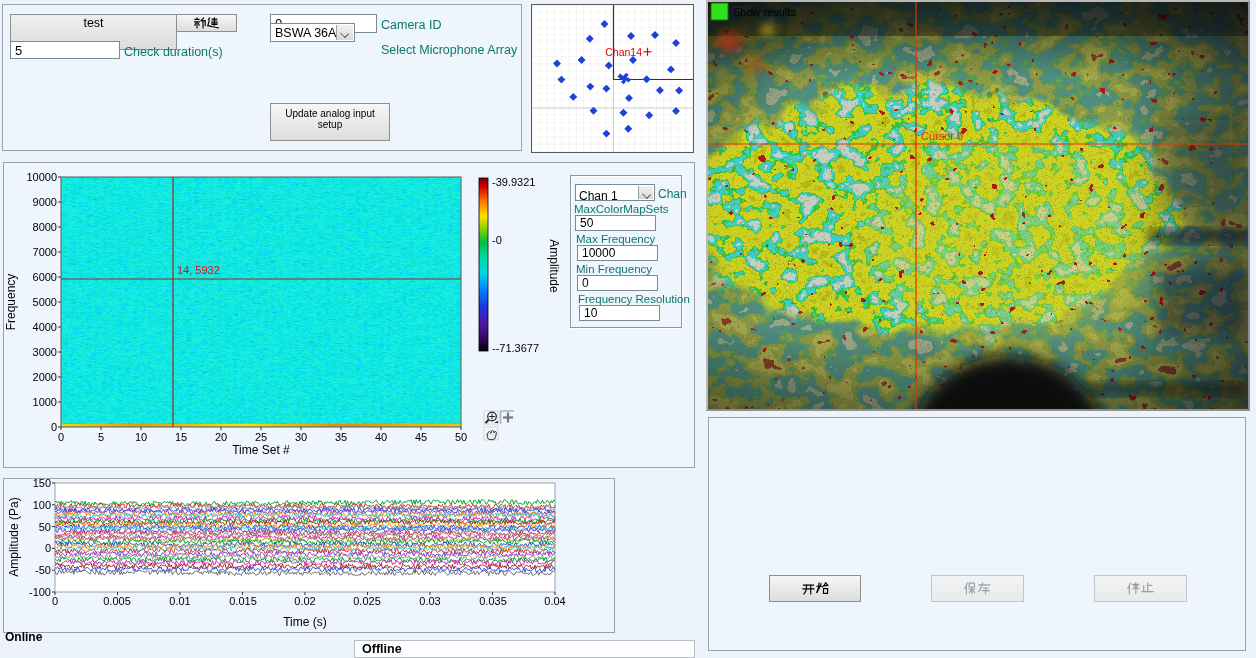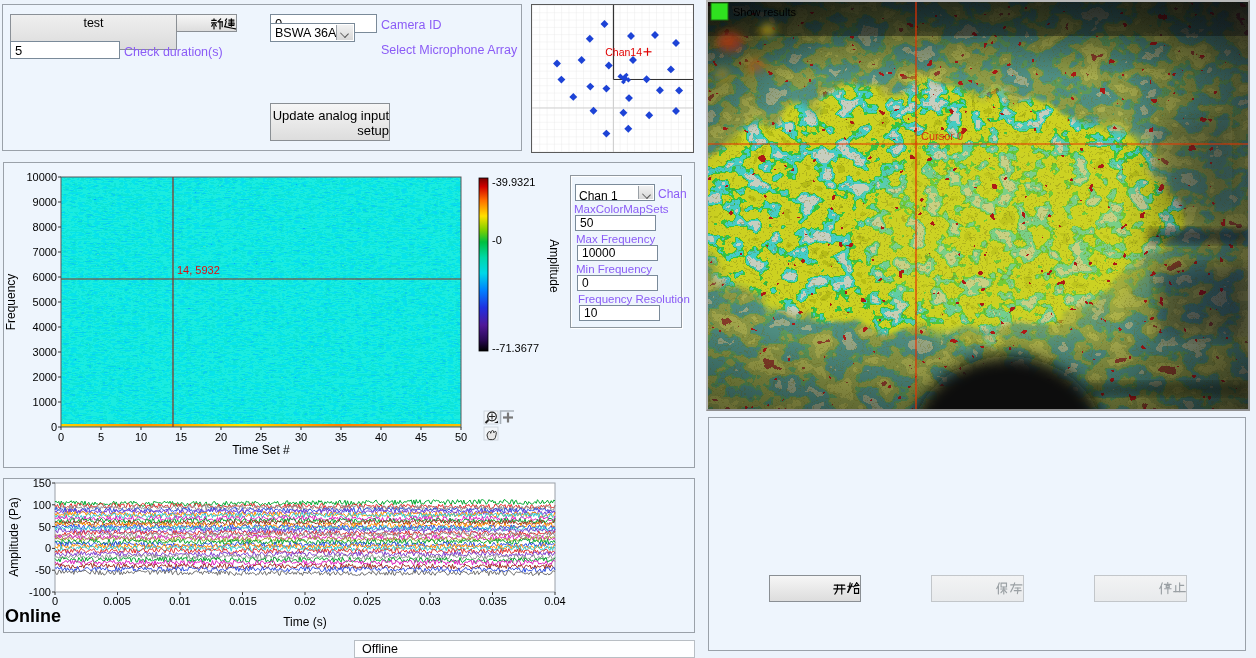--- a/index.html
+++ b/index.html
@@ -1,22 +1,22 @@
 <!DOCTYPE html>
 <html><head><meta charset="utf-8"><style>
 * { margin:0; padding:0; box-sizing:border-box; }
 html,body { width:1256px; height:658px; background:#ecf3fb; overflow:hidden;
   font-family:"Liberation Sans",sans-serif; }
 .abs { position:absolute; }
 .panel { position:absolute; background:#eef5fd; border:1px solid #9aa1a9; }
 .inp { position:absolute; background:#fff; border:1px solid #7a8a99; font-size:13px;
   color:#000; padding:1px 0 0 4px; line-height:16px; }
-.lbl { position:absolute; font-size:12.5px; color:#8b5cf6; white-space:nowrap; }
+.lbl { position:absolute; font-size:12.5px; color:#0f766e; white-space:nowrap; }
 .btn { position:absolute; background:linear-gradient(#f6f6f6,#dddddd); border:1px solid #8a8f94;
-  text-align:right; font-size:13px; color:#000; }
+  text-align:center; font-size:10px; color:#000; }
 .btn.dis { background:linear-gradient(#f2f3f4,#e8eaec); border:1px solid #c2c6ca; color:#9aa0a4; }
 .dd { position:absolute; background:#fff; border:1px solid #7a8a99; font-size:12.5px; }
 .dda { position:absolute; right:1px; top:1px; bottom:1px; width:17px;
   background:linear-gradient(#f2f2f2,#d8d8d8); border-left:1px solid #9aa0a6; }
 .dda:after { content:""; position:absolute; left:4px; top:5px; width:6px; height:6px;
   border-right:1.6px solid #555; border-bottom:1.6px solid #555; transform:rotate(45deg) scale(1,0.8); }
 svg text { font-family:"Liberation Sans",sans-serif; }
 </style></head>
 <body>
 
@@ -341,21 +341,21 @@
   <div class="inp" style="left:4px;top:39px;width:81px;height:16px;font-size:12px;line-height:13px">50</div>
   <div class="lbl" style="left:5px;top:57px;font-size:11.5px">Max Frequency</div>
   <div class="inp" style="left:6px;top:69px;width:81px;height:16px;font-size:12px;line-height:13px">10000</div>
   <div class="lbl" style="left:5px;top:87px;font-size:11.5px">Min Frequency</div>
   <div class="inp" style="left:6px;top:99px;width:81px;height:16px;font-size:12px;line-height:13px">0</div>
   <div class="lbl" style="left:7px;top:117px;font-size:11.5px">Frequency Resolution</div>
   <div class="inp" style="left:8px;top:129px;width:81px;height:16px;font-size:12px;line-height:13px">10</div>
 </div>
 </div>
 
-<div class="panel" style="left:3px;top:478px;width:692px;height:155px">
+<div class="panel" style="left:3px;top:478px;width:612px;height:155px">
 <svg width="690" height="153" style="position:absolute;left:0;top:0">
 <g transform="translate(-3,-478)">
 <rect x="54" y="482" width="500" height="109" fill="#fff" stroke="#9aa0a8"></rect>
 <path d="M54 500.7l1.25 -0.4l1.25 1.7l1.25 -1.6l1.25 4.1l1.25 -4.5l1.25 2.6l1.25 -1.1l1.25 2.7l1.25 -3.6l1.25 0.9l1.25 -0.0l1.25 -0.5l1.25 -1.3l1.25 2.3l1.25 -1.8l1.25 2.7l1.25 -2.7l1.25 1.3l1.25 0.7l1.25 2.4l1.25 -4.2l1.25 0.3l1.25 3.4l1.25 -4.0l1.25 4.6l1.25 -1.8l1.25 -1.6l1.25 3.0l1.25 -0.4l1.25 -2.2l1.25 2.4l1.25 -3.1l1.25 2.1l1.25 -0.4l1.25 1.5l1.25 -2.6l1.25 0.4l1.25 1.9l1.25 -1.3l1.25 0.9l1.25 -0.2l1.25 0.1l1.25 1.2l1.25 -2.1l1.25 0.9l1.25 -1.5l1.25 -1.8l1.25 3.8l1.25 -3.0l1.25 3.3l1.25 0.5l1.25 -1.3l1.25 -2.5l1.25 0.9l1.25 0.3l1.25 -1.7l1.25 2.0l1.25 0.6l1.25 -1.2l1.25 -0.8l1.25 -0.5l1.25 2.8l1.25 -3.2l1.25 1.8l1.25 -0.6l1.25 1.6l1.25 1.0l1.25 1.0l1.25 -1.4l1.25 1.8l1.25 -0.1l1.25 -1.7l1.25 -2.1l1.25 1.3l1.25 -1.6l1.25 4.2l1.25 -2.8l1.25 1.6l1.25 -3.7l1.25 0.5l1.25 0.3l1.25 0.3l1.25 0.5l1.25 -0.4l1.25 0.8l1.25 -0.1l1.25 -1.6l1.25 -0.2l1.25 1.5l1.25 -1.4l1.25 1.8l1.25 -2.2l1.25 2.7l1.25 -2.4l1.25 3.2l1.25 -1.5l1.25 3.0l1.25 -3.8l1.25 1.1l1.25 1.4l1.25 -2.2l1.25 0.1l1.25 1.5l1.25 1.7l1.25 -0.4l1.25 -2.4l1.25 1.6l1.25 -0.2l1.25 -1.6l1.25 -0.7l1.25 -0.8l1.25 4.2l1.25 -4.3l1.25 2.4l1.25 0.1l1.25 -2.0l1.25 2.7l1.25 1.4l1.25 -0.7l1.25 -2.0l1.25 -1.4l1.25 4.4l1.25 -2.4l1.25 0.6l1.25 0.9l1.25 -2.2l1.25 -1.7l1.25 0.4l1.25 2.8l1.25 -1.7l1.25 2.7l1.25 -0.7l1.25 1.2l1.25 -1.6l1.25 -1.9l1.25 2.5l1.25 -4.0l1.25 2.6l1.25 1.8l1.25 -1.9l1.25 -2.0l1.25 1.9l1.25 0.2l1.25 -0.9l1.25 2.7l1.25 -2.9l1.25 -0.4l1.25 1.2l1.25 -1.6l1.25 0.6l1.25 0.4l1.25 2.8l1.25 -4.5l1.25 0.6l1.25 0.0l1.25 4.1l1.25 -0.5l1.25 -3.6l1.25 1.9l1.25 -2.5l1.25 1.2l1.25 0.1l1.25 1.0l1.25 2.0l1.25 -0.6l1.25 -1.4l1.25 1.3l1.25 -1.6l1.25 1.3l1.25 0.2l1.25 -2.7l1.25 3.0l1.25 -1.3l1.25 -0.5l1.25 -0.5l1.25 -0.9l1.25 1.4l1.25 -2.0l1.25 2.6l1.25 1.4l1.25 -0.6l1.25 -0.9l1.25 -0.6l1.25 1.0l1.25 -3.0l1.25 -0.4l1.25 4.2l1.25 -2.6l1.25 1.6l1.25 -1.3l1.25 -0.3l1.25 2.1l1.25 -2.2l1.25 2.1l1.25 0.3l1.25 -3.3l1.25 4.1l1.25 -4.8l1.25 1.8l1.25 0.4l1.25 1.7l1.25 -3.4l1.25 2.0l1.25 -1.0l1.25 2.9l1.25 -4.2l1.25 0.7l1.25 2.9l1.25 -2.6l1.25 3.2l1.25 -4.6l1.25 1.8l1.25 -1.5l1.25 2.4l1.25 2.0l1.25 -3.3l1.25 1.7l1.25 -2.0l1.25 0.9l1.25 0.7l1.25 -1.7l1.25 2.3l1.25 -1.0l1.25 2.1l1.25 -3.3l1.25 3.5l1.25 -4.0l1.25 -0.8l1.25 3.3l1.25 0.4l1.25 -1.3l1.25 -2.3l1.25 5.0l1.25 -4.5l1.25 3.8l1.25 0.1l1.25 -3.5l1.25 3.3l1.25 -2.1l1.25 2.3l1.25 -0.1l1.25 -0.6l1.25 -2.5l1.25 1.5l1.25 2.1l1.25 -3.4l1.25 0.3l1.25 1.6l1.25 -3.3l1.25 1.0l1.25 -0.4l1.25 1.3l1.25 0.0l1.25 0.9l1.25 -0.6l1.25 -1.7l1.25 -0.6l1.25 2.5l1.25 1.2l1.25 0.8l1.25 -0.5l1.25 -2.8l1.25 2.9l1.25 -2.1l1.25 -1.0l1.25 -1.0l1.25 1.8l1.25 0.5l1.25 -1.4l1.25 -0.4l1.25 3.9l1.25 -4.5l1.25 4.5l1.25 -2.8l1.25 2.0l1.25 -3.5l1.25 2.4l1.25 1.0l1.25 -1.7l1.25 -0.4l1.25 0.7l1.25 -1.6l1.25 0.1l1.25 0.2l1.25 -1.1l1.25 4.5l1.25 -4.4l1.25 4.4l1.25 -4.8l1.25 3.4l1.25 -0.6l1.25 -2.6l1.25 4.7l1.25 -1.1l1.25 0.8l1.25 -2.3l1.25 -0.8l1.25 -0.5l1.25 -0.4l1.25 2.9l1.25 0.8l1.25 -3.2l1.25 -1.0l1.25 1.7l1.25 -1.1l1.25 0.4l1.25 -0.0l1.25 2.3l1.25 -1.2l1.25 0.7l1.25 -0.9l1.25 3.1l1.25 -2.5l1.25 -2.4l1.25 0.5l1.25 3.1l1.25 0.9l1.25 -4.1l1.25 1.7l1.25 2.1l1.25 -1.6l1.25 -2.8l1.25 2.6l1.25 -1.2l1.25 -0.4l1.25 3.8l1.25 -4.3l1.25 3.8l1.25 -0.4l1.25 -0.8l1.25 -1.4l1.25 -1.3l1.25 3.0l1.25 1.5l1.25 -4.1l1.25 -0.3l1.25 1.8l1.25 2.0l1.25 -4.4l1.25 4.1l1.25 -3.7l1.25 -0.3l1.25 0.6l1.25 1.6l1.25 2.5l1.25 -1.4l1.25 -3.1l1.25 0.5l1.25 1.6l1.25 -1.9l1.25 3.0l1.25 -1.6l1.25 3.1l1.25 -0.7l1.25 -0.0l1.25 -3.0l1.25 1.0l1.25 1.2l1.25 -3.0l1.25 -0.4l1.25 1.7l1.25 0.4l1.25 2.0l1.25 0.1l1.25 -3.9l1.25 0.0l1.25 4.5l1.25 -3.3l1.25 -0.8l1.25 3.5l1.25 -0.0l1.25 -0.9l1.25 0.8l1.25 0.5l1.25 -0.0l1.25 -3.1l1.25 0.8l1.25 2.9l1.25 -3.2l1.25 1.3l1.25 1.1l1.25 0.2l1.25 -1.4l1.25 -1.3l1.25 1.8l1.25 -3.6l1.25 1.8l1.25 2.1l1.25 -0.6l1.25 -2.9l1.25 3.3l1.25 -0.6l1.25 -0.9l1.25 -1.8l1.25 2.6l1.25 0.8l1.25 -2.8l1.25 2.3l1.25 -2.9l1.25 0.7" fill="none" stroke="#00a830" stroke-width="1"></path>
         <path d="M54 504.1l1.25 2.0l1.25 -2.6l1.25 3.2l1.25 0.5l1.25 -4.3l1.25 -0.7l1.25 3.7l1.25 0.2l1.25 0.7l1.25 -1.2l1.25 0.6l1.25 -2.2l1.25 -1.4l1.25 4.7l1.25 -2.1l1.25 -1.7l1.25 3.2l1.25 -4.3l1.25 -0.1l1.25 1.0l1.25 -0.6l1.25 1.5l1.25 1.1l1.25 -0.5l1.25 0.2l1.25 -2.3l1.25 2.2l1.25 2.3l1.25 -3.4l1.25 2.4l1.25 -0.8l1.25 0.6l1.25 -0.5l1.25 -1.1l1.25 -1.1l1.25 -0.7l1.25 0.1l1.25 -0.1l1.25 3.5l1.25 0.4l1.25 -0.1l1.25 0.3l1.25 -2.7l1.25 1.6l1.25 0.8l1.25 -3.6l1.25 -0.7l1.25 1.1l1.25 3.7l1.25 -0.6l1.25 -3.5l1.25 3.7l1.25 -3.5l1.25 0.5l1.25 -0.5l1.25 3.7l1.25 -0.3l1.25 -4.0l1.25 -0.2l1.25 4.0l1.25 -2.1l1.25 0.9l1.25 0.4l1.25 -0.5l1.25 -1.8l1.25 0.6l1.25 1.5l1.25 1.0l1.25 -2.3l1.25 -1.6l1.25 0.6l1.25 0.7l1.25 3.5l1.25 -2.8l1.25 0.4l1.25 -0.4l1.25 2.3l1.25 -0.3l1.25 -3.4l1.25 2.7l1.25 -0.6l1.25 1.8l1.25 -4.3l1.25 2.7l1.25 -2.0l1.25 2.0l1.25 1.3l1.25 -2.0l1.25 0.5l1.25 -0.9l1.25 3.0l1.25 -0.4l1.25 -4.0l1.25 -0.2l1.25 2.6l1.25 -1.2l1.25 -1.5l1.25 3.3l1.25 -2.7l1.25 2.5l1.25 -2.8l1.25 3.2l1.25 0.6l1.25 -0.2l1.25 0.4l1.25 -1.4l1.25 -1.5l1.25 -0.8l1.25 2.5l1.25 1.6l1.25 -1.6l1.25 -2.9l1.25 -0.3l1.25 0.6l1.25 3.4l1.25 -3.5l1.25 3.0l1.25 -0.6l1.25 -1.1l1.25 0.3l1.25 -0.8l1.25 0.8l1.25 -1.2l1.25 1.8l1.25 0.7l1.25 -0.6l1.25 2.3l1.25 -0.3l1.25 -0.2l1.25 -1.5l1.25 -2.4l1.25 3.2l1.25 1.0l1.25 -1.8l1.25 -0.8l1.25 1.0l1.25 -0.1l1.25 1.0l1.25 -1.8l1.25 -0.6l1.25 2.3l1.25 -1.8l1.25 0.9l1.25 -1.9l1.25 1.3l1.25 0.1l1.25 0.1l1.25 1.0l1.25 -2.3l1.25 -0.9l1.25 1.1l1.25 1.1l1.25 -0.5l1.25 -0.6l1.25 0.3l1.25 -1.3l1.25 -0.4l1.25 2.9l1.25 -3.0l1.25 2.6l1.25 2.1l1.25 -2.4l1.25 1.1l1.25 0.3l1.25 -1.4l1.25 0.2l1.25 -1.5l1.25 2.1l1.25 -0.5l1.25 -1.0l1.25 3.1l1.25 -1.6l1.25 -1.1l1.25 2.5l1.25 -0.7l1.25 1.1l1.25 -3.3l1.25 0.7l1.25 -1.3l1.25 2.6l1.25 0.6l1.25 -0.8l1.25 0.1l1.25 -3.0l1.25 4.1l1.25 -4.1l1.25 3.5l1.25 -3.3l1.25 2.7l1.25 0.3l1.25 -2.9l1.25 2.0l1.25 -1.6l1.25 3.7l1.25 -4.0l1.25 4.2l1.25 -2.5l1.25 -2.6l1.25 0.8l1.25 1.0l1.25 1.7l1.25 -0.2l1.25 -2.2l1.25 1.1l1.25 2.2l1.25 -2.0l1.25 -0.8l1.25 1.7l1.25 1.2l1.25 -0.9l1.25 1.5l1.25 -2.8l1.25 -2.2l1.25 0.1l1.25 4.9l1.25 -3.2l1.25 2.1l1.25 1.0l1.25 -2.2l1.25 0.7l1.25 -0.6l1.25 0.9l1.25 0.5l1.25 -0.7l1.25 -0.2l1.25 -3.3l1.25 0.5l1.25 1.7l1.25 1.9l1.25 0.1l1.25 -2.1l1.25 2.1l1.25 -2.5l1.25 1.6l1.25 -2.7l1.25 4.3l1.25 -3.1l1.25 -0.2l1.25 -1.2l1.25 0.7l1.25 -0.8l1.25 2.7l1.25 2.2l1.25 -5.0l1.25 2.5l1.25 -0.3l1.25 1.5l1.25 -3.3l1.25 0.6l1.25 0.8l1.25 -0.1l1.25 0.4l1.25 0.4l1.25 -0.5l1.25 -0.2l1.25 3.0l1.25 -4.3l1.25 0.8l1.25 2.3l1.25 -1.7l1.25 -0.9l1.25 3.5l1.25 -2.3l1.25 1.2l1.25 1.4l1.25 0.0l1.25 -2.6l1.25 0.1l1.25 -2.1l1.25 0.1l1.25 4.6l1.25 0.1l1.25 -2.9l1.25 2.3l1.25 -0.5l1.25 -1.9l1.25 -1.6l1.25 2.8l1.25 -2.5l1.25 1.7l1.25 0.3l1.25 -2.4l1.25 0.9l1.25 0.4l1.25 2.2l1.25 -2.9l1.25 2.4l1.25 -1.3l1.25 0.9l1.25 1.7l1.25 -1.3l1.25 1.2l1.25 -3.3l1.25 0.2l1.25 1.2l1.25 -1.3l1.25 0.5l1.25 2.4l1.25 -3.0l1.25 1.5l1.25 -0.8l1.25 1.5l1.25 -0.8l1.25 2.3l1.25 -2.5l1.25 2.5l1.25 -4.3l1.25 1.6l1.25 0.4l1.25 -1.9l1.25 4.0l1.25 -0.1l1.25 -2.4l1.25 0.9l1.25 -0.2l1.25 -1.5l1.25 -0.9l1.25 3.3l1.25 0.5l1.25 -1.8l1.25 0.9l1.25 -0.0l1.25 0.9l1.25 -3.1l1.25 1.8l1.25 2.0l1.25 -2.6l1.25 1.7l1.25 -3.4l1.25 1.6l1.25 -1.7l1.25 2.1l1.25 0.9l1.25 -2.6l1.25 0.2l1.25 2.8l1.25 -3.0l1.25 4.3l1.25 -0.9l1.25 -2.0l1.25 -1.3l1.25 0.6l1.25 -0.2l1.25 3.0l1.25 -2.7l1.25 1.5l1.25 -2.8l1.25 4.3l1.25 0.3l1.25 -0.8l1.25 -0.8l1.25 -3.0l1.25 0.7l1.25 0.9l1.25 1.7l1.25 -2.6l1.25 -0.6l1.25 1.1l1.25 0.5l1.25 -1.4l1.25 4.3l1.25 -2.5l1.25 -1.8l1.25 2.4l1.25 -2.6l1.25 3.2l1.25 -0.0l1.25 -1.2l1.25 -1.3l1.25 2.7l1.25 -2.6l1.25 3.1l1.25 -1.0l1.25 0.8l1.25 1.1l1.25 -1.8l1.25 -1.6l1.25 0.6l1.25 0.9l1.25 1.6l1.25 -4.0l1.25 0.4l1.25 2.7l1.25 0.2l1.25 -1.5l1.25 2.5l1.25 -2.1l1.25 1.9l1.25 -3.9l1.25 1.7l1.25 -1.5l1.25 3.5l1.25 -4.0l1.25 1.0l1.25 -0.7l1.25 -0.8l1.25 3.7l1.25 -0.5l1.25 0.2l1.25 -2.3" fill="none" stroke="#e03030" stroke-width="1"></path>
         <path d="M54 507.4l1.25 -1.9l1.25 2.0l1.25 1.6l1.25 0.4l1.25 -4.8l1.25 1.0l1.25 1.5l1.25 -1.5l1.25 3.6l1.25 -1.8l1.25 1.9l1.25 -5.1l1.25 3.7l1.25 -3.2l1.25 2.2l1.25 2.4l1.25 -4.7l1.25 2.0l1.25 0.2l1.25 -0.4l1.25 -0.7l1.25 2.3l1.25 -0.6l1.25 -2.6l1.25 1.0l1.25 0.6l1.25 1.6l1.25 -1.5l1.25 -0.9l1.25 2.0l1.25 -1.1l1.25 -0.7l1.25 2.6l1.25 -3.2l1.25 0.7l1.25 3.0l1.25 -3.5l1.25 1.7l1.25 -2.5l1.25 -0.4l1.25 3.7l1.25 -1.8l1.25 0.4l1.25 -0.3l1.25 -1.1l1.25 0.0l1.25 2.6l1.25 -2.4l1.25 1.3l1.25 -1.6l1.25 3.3l1.25 -1.2l1.25 1.0l1.25 -1.6l1.25 -0.3l1.25 -0.6l1.25 1.6l1.25 1.4l1.25 0.7l1.25 -3.0l1.25 1.6l1.25 -0.1l1.25 -3.5l1.25 4.8l1.25 0.3l1.25 -3.9l1.25 1.9l1.25 -2.3l1.25 2.3l1.25 -0.8l1.25 1.4l1.25 -2.0l1.25 2.0l1.25 -0.3l1.25 -1.6l1.25 3.4l1.25 -4.8l1.25 -0.2l1.25 0.6l1.25 0.7l1.25 1.1l1.25 0.9l1.25 -0.1l1.25 -2.6l1.25 1.9l1.25 -1.9l1.25 0.5l1.25 0.6l1.25 0.4l1.25 -0.5l1.25 0.2l1.25 2.9l1.25 -1.5l1.25 -1.9l1.25 -1.0l1.25 0.5l1.25 2.8l1.25 1.2l1.25 -3.6l1.25 -1.1l1.25 1.4l1.25 3.1l1.25 -3.6l1.25 2.5l1.25 -1.2l1.25 -0.3l1.25 -2.3l1.25 1.0l1.25 1.2l1.25 -0.2l1.25 -1.7l1.25 2.0l1.25 2.2l1.25 -1.5l1.25 0.0l1.25 0.8l1.25 1.0l1.25 -4.4l1.25 0.3l1.25 -0.9l1.25 4.9l1.25 -4.6l1.25 2.4l1.25 -0.3l1.25 0.8l1.25 -1.7l1.25 3.3l1.25 -3.2l1.25 0.4l1.25 1.2l1.25 -2.2l1.25 2.2l1.25 1.1l1.25 -4.1l1.25 3.3l1.25 1.1l1.25 -1.3l1.25 -1.7l1.25 2.9l1.25 -3.0l1.25 1.3l1.25 -0.8l1.25 -1.4l1.25 0.1l1.25 4.1l1.25 -1.6l1.25 1.7l1.25 -4.4l1.25 1.7l1.25 -2.0l1.25 3.6l1.25 -2.0l1.25 2.0l1.25 -1.0l1.25 0.4l1.25 -1.3l1.25 1.7l1.25 0.1l1.25 -0.5l1.25 -2.5l1.25 0.1l1.25 3.0l1.25 0.5l1.25 -2.9l1.25 0.6l1.25 0.2l1.25 1.0l1.25 -2.2l1.25 0.7l1.25 3.1l1.25 -1.8l1.25 0.9l1.25 -2.7l1.25 1.9l1.25 -1.3l1.25 1.1l1.25 -2.2l1.25 1.8l1.25 -2.2l1.25 0.4l1.25 2.6l1.25 0.5l1.25 -0.4l1.25 -1.4l1.25 0.5l1.25 -1.5l1.25 0.6l1.25 -0.6l1.25 0.1l1.25 3.4l1.25 -3.9l1.25 0.6l1.25 -0.6l1.25 2.3l1.25 -1.0l1.25 1.9l1.25 0.9l1.25 -4.5l1.25 4.7l1.25 -2.0l1.25 0.6l1.25 1.0l1.25 0.3l1.25 -1.5l1.25 -2.2l1.25 3.2l1.25 -2.7l1.25 -0.7l1.25 1.0l1.25 0.9l1.25 1.8l1.25 -1.9l1.25 -1.2l1.25 2.4l1.25 1.1l1.25 -1.5l1.25 0.8l1.25 -2.2l1.25 -0.5l1.25 0.2l1.25 1.9l1.25 -0.7l1.25 -2.8l1.25 3.8l1.25 -0.6l1.25 0.7l1.25 1.1l1.25 -1.4l1.25 -3.6l1.25 -0.0l1.25 4.8l1.25 -4.6l1.25 0.0l1.25 3.4l1.25 -3.2l1.25 1.3l1.25 -0.8l1.25 0.3l1.25 -0.3l1.25 0.3l1.25 -1.2l1.25 0.2l1.25 0.8l1.25 0.6l1.25 -1.0l1.25 0.1l1.25 4.1l1.25 -1.1l1.25 -0.8l1.25 0.5l1.25 -2.2l1.25 1.0l1.25 0.2l1.25 1.0l1.25 -1.6l1.25 2.7l1.25 0.0l1.25 -3.8l1.25 1.6l1.25 0.4l1.25 1.5l1.25 -3.5l1.25 0.4l1.25 -0.3l1.25 3.7l1.25 -3.1l1.25 1.9l1.25 -2.8l1.25 0.7l1.25 2.3l1.25 -1.6l1.25 -0.1l1.25 2.7l1.25 -3.3l1.25 3.5l1.25 -4.7l1.25 0.3l1.25 3.5l1.25 -2.4l1.25 2.6l1.25 -0.4l1.25 -0.2l1.25 -0.7l1.25 -1.4l1.25 3.2l1.25 0.3l1.25 -0.3l1.25 -3.4l1.25 1.2l1.25 -2.1l1.25 3.9l1.25 -3.8l1.25 0.3l1.25 4.1l1.25 -2.6l1.25 0.7l1.25 0.9l1.25 0.1l1.25 -3.7l1.25 2.8l1.25 0.6l1.25 1.6l1.25 -1.2l1.25 -3.0l1.25 4.2l1.25 -0.5l1.25 -1.5l1.25 0.3l1.25 -0.2l1.25 0.6l1.25 0.8l1.25 -4.1l1.25 4.6l1.25 -2.6l1.25 2.2l1.25 -3.1l1.25 1.2l1.25 -1.2l1.25 2.1l1.25 0.7l1.25 -1.8l1.25 -1.8l1.25 1.8l1.25 -1.7l1.25 4.4l1.25 -1.9l1.25 -0.4l1.25 0.3l1.25 -1.5l1.25 2.2l1.25 0.8l1.25 -0.1l1.25 -1.3l1.25 1.2l1.25 -1.5l1.25 -1.5l1.25 -0.5l1.25 0.1l1.25 2.2l1.25 -1.7l1.25 -1.1l1.25 4.1l1.25 -3.3l1.25 0.8l1.25 1.6l1.25 -2.0l1.25 1.2l1.25 2.0l1.25 -1.1l1.25 -2.2l1.25 3.1l1.25 -1.5l1.25 0.7l1.25 -0.0l1.25 -3.2l1.25 3.0l1.25 -2.8l1.25 3.9l1.25 -3.9l1.25 2.8l1.25 -1.1l1.25 2.6l1.25 -0.5l1.25 -3.1l1.25 2.7l1.25 -3.7l1.25 2.7l1.25 1.2l1.25 0.5l1.25 -3.1l1.25 -0.1l1.25 1.9l1.25 -2.0l1.25 -0.3l1.25 3.8l1.25 -2.1l1.25 -2.7l1.25 2.4l1.25 -0.8l1.25 2.1l1.25 -0.7l1.25 -1.9l1.25 3.0l1.25 -2.9l1.25 2.0l1.25 -2.4l1.25 -0.7l1.25 0.8l1.25 2.4l1.25 -0.9l1.25 0.9l1.25 -2.9l1.25 0.3l1.25 -0.5l1.25 1.4l1.25 -0.6l1.25 3.7l1.25 -0.7l1.25 -0.3l1.25 -3.9" fill="none" stroke="#909090" stroke-width="1"></path>
         <path d="M54 509.0l1.25 -2.6l1.25 3.7l1.25 -1.4l1.25 -1.4l1.25 0.7l1.25 0.0l1.25 3.4l1.25 -4.7l1.25 4.4l1.25 0.4l1.25 -0.5l1.25 -3.4l1.25 3.3l1.25 -2.6l1.25 2.5l1.25 -3.6l1.25 4.4l1.25 -0.5l1.25 -0.8l1.25 0.4l1.25 -1.3l1.25 -2.0l1.25 1.4l1.25 -1.5l1.25 3.4l1.25 -3.5l1.25 -0.0l1.25 4.3l1.25 -2.1l1.25 -0.0l1.25 -0.1l1.25 -0.1l1.25 -2.4l1.25 0.2l1.25 1.9l1.25 0.1l1.25 1.8l1.25 0.8l1.25 -0.7l1.25 -1.7l1.25 -1.7l1.25 1.2l1.25 0.3l1.25 -2.4l1.25 3.5l1.25 1.5l1.25 -3.8l1.25 3.3l1.25 -2.6l1.25 1.3l1.25 0.6l1.25 -0.9l1.25 -0.2l1.25 -1.9l1.25 3.8l1.25 -0.6l1.25 -1.5l1.25 -0.5l1.25 -1.4l1.25 2.4l1.25 0.9l1.25 0.6l1.25 -2.3l1.25 -0.9l1.25 -0.7l1.25 -0.2l1.25 0.6l1.25 1.9l1.25 0.6l1.25 0.9l1.25 0.1l1.25 -2.7l1.25 1.8l1.25 -2.7l1.25 1.5l1.25 2.4l1.25 -2.9l1.25 1.9l1.25 -0.0l1.25 0.3l1.25 -1.2l1.25 0.8l1.25 1.0l1.25 -2.6l1.25 -1.3l1.25 0.9l1.25 1.0l1.25 0.2l1.25 -1.3l1.25 1.6l1.25 -2.4l1.25 0.1l1.25 2.9l1.25 -0.7l1.25 0.9l1.25 -1.4l1.25 1.1l1.25 -3.0l1.25 1.2l1.25 1.8l1.25 -0.0l1.25 -2.9l1.25 -0.4l1.25 1.1l1.25 -0.3l1.25 2.1l1.25 -3.4l1.25 3.4l1.25 -1.4l1.25 2.1l1.25 -0.9l1.25 1.1l1.25 -1.5l1.25 2.0l1.25 0.2l1.25 -0.2l1.25 -3.0l1.25 3.0l1.25 -1.0l1.25 0.9l1.25 -0.1l1.25 -1.3l1.25 -1.6l1.25 2.8l1.25 -4.4l1.25 4.2l1.25 -4.4l1.25 2.1l1.25 -1.2l1.25 2.5l1.25 1.5l1.25 -3.7l1.25 2.3l1.25 -0.4l1.25 -1.7l1.25 -0.5l1.25 1.9l1.25 -0.1l1.25 2.5l1.25 -2.3l1.25 -1.3l1.25 -0.1l1.25 -1.3l1.25 0.2l1.25 -0.0l1.25 3.5l1.25 1.1l1.25 -0.2l1.25 -1.9l1.25 -2.6l1.25 4.8l1.25 0.2l1.25 -2.5l1.25 0.5l1.25 -0.5l1.25 -2.0l1.25 0.7l1.25 0.4l1.25 0.4l1.25 1.1l1.25 -0.3l1.25 1.7l1.25 -3.5l1.25 1.9l1.25 2.1l1.25 -3.8l1.25 -0.4l1.25 0.5l1.25 1.8l1.25 -2.9l1.25 1.5l1.25 0.9l1.25 -2.5l1.25 2.3l1.25 2.2l1.25 -2.8l1.25 -0.1l1.25 -0.2l1.25 1.2l1.25 -1.0l1.25 1.2l1.25 0.7l1.25 -3.2l1.25 2.9l1.25 1.2l1.25 -3.8l1.25 4.2l1.25 -3.8l1.25 1.3l1.25 -0.9l1.25 1.7l1.25 -0.0l1.25 -1.0l1.25 1.2l1.25 0.2l1.25 -1.0l1.25 0.1l1.25 1.6l1.25 -2.9l1.25 0.9l1.25 0.6l1.25 1.3l1.25 -2.3l1.25 -0.4l1.25 0.7l1.25 1.9l1.25 -1.4l1.25 0.3l1.25 1.3l1.25 -1.8l1.25 -0.1l1.25 -1.3l1.25 3.3l1.25 -2.2l1.25 -1.1l1.25 -0.8l1.25 0.3l1.25 1.6l1.25 -1.8l1.25 2.8l1.25 -1.6l1.25 -1.5l1.25 3.8l1.25 0.3l1.25 -2.6l1.25 0.4l1.25 2.7l1.25 -1.6l1.25 -1.2l1.25 1.4l1.25 1.3l1.25 -4.1l1.25 3.8l1.25 -3.5l1.25 3.9l1.25 -2.4l1.25 -1.8l1.25 2.4l1.25 -3.3l1.25 4.9l1.25 0.2l1.25 -1.1l1.25 -2.8l1.25 -1.1l1.25 3.6l1.25 0.9l1.25 -2.2l1.25 -0.5l1.25 -1.0l1.25 -0.7l1.25 2.0l1.25 -1.0l1.25 1.5l1.25 1.5l1.25 -1.1l1.25 -2.8l1.25 3.0l1.25 -0.5l1.25 -2.7l1.25 3.7l1.25 -3.3l1.25 0.3l1.25 3.8l1.25 -0.9l1.25 0.6l1.25 -2.1l1.25 -1.8l1.25 0.9l1.25 2.1l1.25 -3.2l1.25 1.9l1.25 2.3l1.25 -3.4l1.25 1.7l1.25 1.8l1.25 -4.1l1.25 1.1l1.25 -1.3l1.25 2.2l1.25 0.4l1.25 -0.4l1.25 -0.8l1.25 -1.1l1.25 1.7l1.25 1.7l1.25 -2.6l1.25 1.9l1.25 -0.9l1.25 0.4l1.25 -0.6l1.25 -0.1l1.25 0.0l1.25 1.5l1.25 0.6l1.25 0.4l1.25 -2.3l1.25 -1.6l1.25 2.3l1.25 0.1l1.25 -1.1l1.25 0.9l1.25 0.4l1.25 -2.5l1.25 1.4l1.25 -1.6l1.25 2.0l1.25 1.7l1.25 -1.9l1.25 0.4l1.25 -0.9l1.25 2.5l1.25 -2.0l1.25 2.3l1.25 -1.7l1.25 -1.3l1.25 1.3l1.25 1.0l1.25 -3.0l1.25 1.2l1.25 -0.6l1.25 -0.7l1.25 0.7l1.25 1.8l1.25 0.1l1.25 1.6l1.25 -0.9l1.25 0.9l1.25 -0.8l1.25 -1.3l1.25 -1.5l1.25 3.9l1.25 -4.5l1.25 2.0l1.25 -0.8l1.25 0.5l1.25 -1.4l1.25 0.3l1.25 0.5l1.25 3.4l1.25 -1.4l1.25 -2.9l1.25 4.1l1.25 0.1l1.25 -4.4l1.25 4.7l1.25 -3.3l1.25 3.1l1.25 -1.7l1.25 -1.2l1.25 3.1l1.25 -3.5l1.25 -0.5l1.25 -0.7l1.25 4.0l1.25 -3.7l1.25 3.3l1.25 -2.6l1.25 2.9l1.25 0.9l1.25 -4.9l1.25 0.4l1.25 2.6l1.25 1.0l1.25 -3.9l1.25 3.7l1.25 -3.3l1.25 2.7l1.25 -0.0l1.25 -3.0l1.25 3.9l1.25 -2.0l1.25 -0.7l1.25 -1.4l1.25 3.5l1.25 -2.5l1.25 0.8l1.25 3.0l1.25 -3.4l1.25 0.5l1.25 1.1l1.25 -0.8l1.25 0.2l1.25 0.3l1.25 -2.6l1.25 2.1l1.25 -1.9l1.25 3.2l1.25 -2.2l1.25 -0.5l1.25 1.0l1.25 -1.1l1.25 0.0l1.25 2.5l1.25 -1.6l1.25 3.5l1.25 -3.0l1.25 0.6l1.25 1.5l1.25 -1.4l1.25 1.5" fill="none" stroke="#3050e0" stroke-width="1"></path>
         <path d="M54 510.8l1.25 -0.8l1.25 2.6l1.25 -0.6l1.25 -0.2l1.25 -2.5l1.25 2.6l1.25 1.1l1.25 -1.5l1.25 -2.6l1.25 3.3l1.25 -4.0l1.25 3.1l1.25 -3.0l1.25 0.3l1.25 0.5l1.25 1.2l1.25 -1.9l1.25 4.3l1.25 -3.6l1.25 3.4l1.25 -4.4l1.25 2.9l1.25 -0.4l1.25 -2.0l1.25 2.8l1.25 -1.4l1.25 1.0l1.25 0.1l1.25 -0.6l1.25 1.8l1.25 0.3l1.25 -2.2l1.25 -0.5l1.25 2.2l1.25 -2.9l1.25 2.4l1.25 -0.2l1.25 0.5l1.25 0.4l1.25 -2.4l1.25 1.3l1.25 -2.9l1.25 -0.2l1.25 4.5l1.25 0.2l1.25 -1.8l1.25 1.9l1.25 -2.3l1.25 -2.3l1.25 2.3l1.25 0.6l1.25 -0.3l1.25 0.8l1.25 0.2l1.25 -2.2l1.25 -0.4l1.25 0.1l1.25 0.6l1.25 -1.3l1.25 1.5l1.25 -2.0l1.25 0.8l1.25 3.6l1.25 -4.5l1.25 3.8l1.25 -1.5l1.25 0.3l1.25 2.1l1.25 -4.0l1.25 2.4l1.25 -1.2l1.25 2.6l1.25 -2.7l1.25 1.3l1.25 1.3l1.25 -1.7l1.25 -0.9l1.25 -0.1l1.25 2.0l1.25 -2.2l1.25 1.2l1.25 -1.1l1.25 -0.0l1.25 -0.2l1.25 2.5l1.25 -2.0l1.25 -1.0l1.25 1.9l1.25 0.2l1.25 -2.9l1.25 5.0l1.25 -0.3l1.25 -0.6l1.25 -0.0l1.25 -0.2l1.25 0.1l1.25 -0.4l1.25 1.5l1.25 -0.1l1.25 -3.5l1.25 2.5l1.25 -3.5l1.25 2.7l1.25 1.3l1.25 -0.5l1.25 -2.5l1.25 0.4l1.25 0.6l1.25 2.6l1.25 -2.2l1.25 2.1l1.25 -4.3l1.25 1.4l1.25 -1.8l1.25 -0.1l1.25 4.5l1.25 -2.5l1.25 -1.7l1.25 2.8l1.25 1.8l1.25 -4.2l1.25 -0.1l1.25 0.4l1.25 0.3l1.25 -0.9l1.25 1.4l1.25 -1.8l1.25 -0.1l1.25 3.2l1.25 -0.7l1.25 -2.0l1.25 1.7l1.25 -1.2l1.25 0.6l1.25 -0.4l1.25 -0.9l1.25 4.5l1.25 -1.8l1.25 -0.8l1.25 2.8l1.25 -3.9l1.25 2.3l1.25 -2.9l1.25 2.1l1.25 -1.2l1.25 1.7l1.25 1.9l1.25 -3.6l1.25 0.2l1.25 -1.0l1.25 2.9l1.25 1.3l1.25 -4.1l1.25 -0.5l1.25 1.8l1.25 0.5l1.25 0.8l1.25 0.5l1.25 -2.6l1.25 1.2l1.25 -2.1l1.25 0.6l1.25 2.0l1.25 -1.1l1.25 -1.4l1.25 0.7l1.25 2.9l1.25 -1.4l1.25 0.5l1.25 1.6l1.25 -2.0l1.25 -1.4l1.25 3.2l1.25 -0.4l1.25 -2.1l1.25 0.6l1.25 1.3l1.25 -1.3l1.25 -1.4l1.25 2.6l1.25 -0.4l1.25 -0.9l1.25 0.1l1.25 2.1l1.25 -2.3l1.25 0.8l1.25 -1.7l1.25 2.7l1.25 -1.2l1.25 -1.2l1.25 -1.4l1.25 2.7l1.25 -2.9l1.25 -0.1l1.25 3.5l1.25 -2.0l1.25 -0.6l1.25 3.3l1.25 -3.6l1.25 4.0l1.25 -4.5l1.25 3.8l1.25 -0.1l1.25 -0.1l1.25 -0.5l1.25 -0.9l1.25 2.1l1.25 -0.3l1.25 0.6l1.25 -2.5l1.25 -1.4l1.25 -0.5l1.25 4.3l1.25 -4.5l1.25 1.6l1.25 -0.9l1.25 -0.9l1.25 4.4l1.25 -3.8l1.25 1.0l1.25 -0.1l1.25 3.6l1.25 -4.7l1.25 0.6l1.25 2.0l1.25 0.8l1.25 -1.9l1.25 1.1l1.25 2.0l1.25 -4.1l1.25 -0.6l1.25 0.2l1.25 0.6l1.25 -0.1l1.25 -0.8l1.25 2.9l1.25 -3.1l1.25 1.7l1.25 2.1l1.25 0.3l1.25 0.3l1.25 -2.3l1.25 -0.3l1.25 1.2l1.25 -0.0l1.25 1.0l1.25 -3.1l1.25 3.0l1.25 -1.9l1.25 -0.4l1.25 0.1l1.25 0.3l1.25 -0.1l1.25 2.6l1.25 -3.1l1.25 -0.1l1.25 2.8l1.25 -1.4l1.25 -1.8l1.25 -0.2l1.25 1.4l1.25 -1.8l1.25 2.5l1.25 -1.9l1.25 0.9l1.25 -0.6l1.25 0.6l1.25 0.8l1.25 -1.4l1.25 2.9l1.25 0.5l1.25 -2.8l1.25 2.4l1.25 -0.3l1.25 0.2l1.25 -2.7l1.25 3.0l1.25 -3.7l1.25 2.4l1.25 -1.8l1.25 1.9l1.25 -2.8l1.25 3.7l1.25 0.9l1.25 -3.7l1.25 1.0l1.25 1.6l1.25 -0.2l1.25 -3.6l1.25 4.1l1.25 -1.4l1.25 0.9l1.25 -2.0l1.25 -1.0l1.25 3.0l1.25 -0.9l1.25 -2.6l1.25 1.4l1.25 -0.4l1.25 2.4l1.25 -1.5l1.25 1.1l1.25 -1.3l1.25 0.6l1.25 0.4l1.25 -1.6l1.25 1.8l1.25 -2.4l1.25 0.6l1.25 -0.7l1.25 1.9l1.25 2.6l1.25 -2.3l1.25 1.1l1.25 -2.2l1.25 1.7l1.25 -0.4l1.25 -1.7l1.25 3.5l1.25 -2.2l1.25 1.5l1.25 -3.9l1.25 3.3l1.25 1.6l1.25 0.1l1.25 -1.5l1.25 -2.4l1.25 1.9l1.25 -0.7l1.25 -2.2l1.25 2.1l1.25 1.1l1.25 -2.7l1.25 2.9l1.25 1.5l1.25 -2.2l1.25 -1.2l1.25 2.0l1.25 -2.4l1.25 3.9l1.25 -1.6l1.25 -2.8l1.25 4.2l1.25 -3.6l1.25 3.5l1.25 -0.1l1.25 -0.5l1.25 -2.6l1.25 3.3l1.25 -4.6l1.25 2.1l1.25 -1.1l1.25 -1.2l1.25 0.3l1.25 0.1l1.25 0.5l1.25 2.5l1.25 0.4l1.25 0.5l1.25 -2.3l1.25 1.1l1.25 1.7l1.25 -3.0l1.25 -0.2l1.25 1.1l1.25 1.3l1.25 0.1l1.25 -0.8l1.25 -2.7l1.25 3.6l1.25 0.2l1.25 -0.4l1.25 0.4l1.25 -0.2l1.25 -3.6l1.25 3.7l1.25 -2.5l1.25 1.2l1.25 1.1l1.25 0.9l1.25 -1.0l1.25 -1.3l1.25 0.5l1.25 -1.2l1.25 2.0l1.25 0.3l1.25 -4.1l1.25 2.8l1.25 -1.2l1.25 3.4l1.25 -1.0l1.25 -1.9l1.25 2.8l1.25 -2.5l1.25 -2.5l1.25 3.5l1.25 -1.5l1.25 1.3l1.25 -2.2l1.25 2.8" fill="none" stroke="#8040d0" stroke-width="1"></path>
         <path d="M54 512.7l1.25 1.7l1.25 -3.1l1.25 2.1l1.25 1.1l1.25 -0.9l1.25 0.1l1.25 0.7l1.25 -2.8l1.25 3.8l1.25 -5.0l1.25 3.7l1.25 -3.3l1.25 3.2l1.25 -2.6l1.25 3.5l1.25 -4.4l1.25 3.1l1.25 0.8l1.25 -1.3l1.25 -0.5l1.25 -1.3l1.25 -0.7l1.25 0.5l1.25 0.5l1.25 2.6l1.25 -2.9l1.25 1.9l1.25 0.7l1.25 -2.7l1.25 0.5l1.25 1.9l1.25 -1.8l1.25 2.0l1.25 1.0l1.25 0.3l1.25 0.3l1.25 -1.5l1.25 -3.1l1.25 0.9l1.25 1.4l1.25 2.6l1.25 -1.3l1.25 -0.6l1.25 2.0l1.25 -1.2l1.25 -2.6l1.25 -0.5l1.25 0.3l1.25 1.2l1.25 0.2l1.25 0.3l1.25 -2.3l1.25 2.0l1.25 -0.6l1.25 1.1l1.25 -2.4l1.25 3.6l1.25 -2.8l1.25 2.4l1.25 0.8l1.25 -1.8l1.25 1.8l1.25 -4.4l1.25 4.6l1.25 -0.8l1.25 0.7l1.25 -3.3l1.25 -0.5l1.25 1.8l1.25 1.5l1.25 -2.0l1.25 1.6l1.25 -1.9l1.25 -1.2l1.25 1.1l1.25 -1.2l1.25 4.1l1.25 -3.0l1.25 2.5l1.25 -3.5l1.25 4.2l1.25 -0.8l1.25 -0.6l1.25 0.6l1.25 0.8l1.25 -1.0l1.25 -1.6l1.25 -2.1l1.25 2.2l1.25 1.4l1.25 -0.9l1.25 -0.3l1.25 1.7l1.25 -3.8l1.25 2.1l1.25 -0.1l1.25 2.5l1.25 -4.2l1.25 1.5l1.25 0.8l1.25 0.8l1.25 -3.4l1.25 2.3l1.25 -1.9l1.25 2.3l1.25 -0.6l1.25 0.5l1.25 -0.2l1.25 0.7l1.25 -2.3l1.25 0.1l1.25 4.0l1.25 -3.9l1.25 1.4l1.25 -1.1l1.25 1.4l1.25 -2.3l1.25 0.2l1.25 0.1l1.25 -0.3l1.25 -0.4l1.25 1.9l1.25 2.5l1.25 -2.3l1.25 -0.5l1.25 1.1l1.25 -2.2l1.25 1.8l1.25 0.9l1.25 1.0l1.25 -4.4l1.25 -0.2l1.25 1.8l1.25 -0.1l1.25 1.9l1.25 -3.1l1.25 3.1l1.25 -0.0l1.25 -2.9l1.25 -0.7l1.25 1.4l1.25 3.3l1.25 -4.1l1.25 1.5l1.25 2.5l1.25 0.1l1.25 -0.9l1.25 -2.0l1.25 1.1l1.25 -3.0l1.25 2.6l1.25 -0.1l1.25 2.3l1.25 -0.6l1.25 -2.3l1.25 2.2l1.25 -3.4l1.25 1.0l1.25 2.6l1.25 -4.1l1.25 3.3l1.25 -2.0l1.25 1.7l1.25 -1.7l1.25 2.5l1.25 -1.3l1.25 -2.8l1.25 0.2l1.25 2.8l1.25 2.0l1.25 -0.6l1.25 -3.8l1.25 1.4l1.25 3.1l1.25 -4.7l1.25 2.6l1.25 -0.3l1.25 -1.9l1.25 4.0l1.25 -4.5l1.25 0.9l1.25 2.8l1.25 -0.9l1.25 1.4l1.25 -2.1l1.25 1.2l1.25 1.6l1.25 -2.5l1.25 -2.2l1.25 0.4l1.25 -0.2l1.25 2.4l1.25 -2.1l1.25 2.7l1.25 -2.1l1.25 -0.9l1.25 4.7l1.25 -0.8l1.25 0.2l1.25 -3.1l1.25 -0.8l1.25 3.3l1.25 0.7l1.25 -2.5l1.25 -1.1l1.25 1.5l1.25 1.6l1.25 0.3l1.25 -3.9l1.25 1.1l1.25 0.6l1.25 -0.2l1.25 -0.0l1.25 1.1l1.25 0.8l1.25 -2.3l1.25 0.4l1.25 0.6l1.25 1.7l1.25 -3.3l1.25 -0.7l1.25 4.7l1.25 -3.3l1.25 -1.4l1.25 3.7l1.25 -1.5l1.25 -0.3l1.25 -0.2l1.25 0.2l1.25 0.7l1.25 -1.1l1.25 1.5l1.25 1.6l1.25 -0.8l1.25 -3.0l1.25 2.1l1.25 -0.1l1.25 1.5l1.25 -4.3l1.25 4.1l1.25 -2.7l1.25 0.5l1.25 -0.5l1.25 -1.5l1.25 1.2l1.25 3.0l1.25 -1.6l1.25 1.2l1.25 -1.5l1.25 1.8l1.25 -1.3l1.25 0.3l1.25 1.6l1.25 -3.4l1.25 1.9l1.25 1.4l1.25 -4.5l1.25 3.0l1.25 0.5l1.25 1.2l1.25 -4.7l1.25 3.3l1.25 -3.4l1.25 0.2l1.25 0.4l1.25 4.1l1.25 -0.3l1.25 -2.8l1.25 -1.1l1.25 1.7l1.25 2.3l1.25 -3.2l1.25 0.8l1.25 -0.7l1.25 0.0l1.25 1.4l1.25 -2.7l1.25 -0.4l1.25 3.8l1.25 -1.1l1.25 0.9l1.25 -0.1l1.25 -2.9l1.25 4.6l1.25 -4.0l1.25 -0.7l1.25 1.6l1.25 -1.0l1.25 0.9l1.25 -1.5l1.25 1.1l1.25 0.6l1.25 -1.2l1.25 2.3l1.25 -2.3l1.25 3.5l1.25 -3.7l1.25 2.3l1.25 2.0l1.25 -5.0l1.25 4.6l1.25 -1.1l1.25 1.0l1.25 -0.4l1.25 -3.8l1.25 3.3l1.25 1.3l1.25 -4.8l1.25 0.5l1.25 3.9l1.25 -1.1l1.25 -2.3l1.25 3.6l1.25 -1.9l1.25 0.0l1.25 1.9l1.25 -3.2l1.25 1.9l1.25 -2.6l1.25 4.1l1.25 -2.0l1.25 -1.0l1.25 2.7l1.25 -1.4l1.25 -1.7l1.25 -1.3l1.25 2.6l1.25 0.8l1.25 -3.2l1.25 3.2l1.25 -0.6l1.25 -1.7l1.25 3.5l1.25 -2.8l1.25 1.6l1.25 -3.3l1.25 3.1l1.25 -1.2l1.25 -1.8l1.25 0.5l1.25 1.0l1.25 -1.0l1.25 -0.8l1.25 -0.0l1.25 0.2l1.25 0.4l1.25 0.8l1.25 3.5l1.25 -4.8l1.25 2.4l1.25 1.8l1.25 0.6l1.25 -0.7l1.25 -4.0l1.25 3.4l1.25 -2.4l1.25 -0.5l1.25 1.7l1.25 2.1l1.25 -1.7l1.25 -1.0l1.25 -0.5l1.25 0.5l1.25 2.4l1.25 -2.1l1.25 1.6l1.25 0.8l1.25 -4.2l1.25 -0.1l1.25 3.7l1.25 -0.8l1.25 -2.9l1.25 3.5l1.25 -1.5l1.25 0.1l1.25 -1.3l1.25 3.7l1.25 -4.3l1.25 0.3l1.25 3.3l1.25 0.0l1.25 -3.8l1.25 0.5l1.25 -0.5l1.25 1.2l1.25 0.8l1.25 -0.7l1.25 3.7l1.25 -1.3l1.25 1.2l1.25 -1.3l1.25 0.4l1.25 -1.3l1.25 0.9l1.25 -1.5l1.25 -0.2l1.25 1.5l1.25 1.1l1.25 -1.4l1.25 -3.1" fill="none" stroke="#ff9000" stroke-width="1"></path>
         <path d="M54 514.7l1.25 1.3l1.25 -2.1l1.25 2.7l1.25 -1.1l1.25 0.6l1.25 -0.5l1.25 2.0l1.25 -5.0l1.25 0.1l1.25 0.8l1.25 2.2l1.25 0.0l1.25 1.2l1.25 -2.9l1.25 -0.7l1.25 1.5l1.25 1.8l1.25 -3.9l1.25 4.7l1.25 -0.9l1.25 -2.1l1.25 3.0l1.25 -2.2l1.25 1.2l1.25 -1.6l1.25 -1.2l1.25 -1.1l1.25 1.1l1.25 3.5l1.25 -1.4l1.25 -2.5l1.25 2.2l1.25 -1.1l1.25 0.8l1.25 -0.5l1.25 -2.0l1.25 2.6l1.25 -1.1l1.25 -0.6l1.25 1.2l1.25 -0.7l1.25 0.7l1.25 0.7l1.25 -1.8l1.25 0.9l1.25 -0.8l1.25 -1.0l1.25 -0.6l1.25 4.5l1.25 -2.1l1.25 2.0l1.25 -3.0l1.25 0.9l1.25 2.7l1.25 0.1l1.25 -4.0l1.25 -0.9l1.25 3.6l1.25 -2.5l1.25 -0.5l1.25 4.0l1.25 -2.8l1.25 -0.6l1.25 1.3l1.25 -1.2l1.25 2.1l1.25 -1.1l1.25 1.9l1.25 -0.3l1.25 -0.3l1.25 -2.3l1.25 0.4l1.25 1.7l1.25 0.8l1.25 -2.0l1.25 2.3l1.25 -3.9l1.25 2.6l1.25 1.1l1.25 -3.9l1.25 3.5l1.25 -2.3l1.25 -0.5l1.25 -0.5l1.25 4.1l1.25 -4.8l1.25 1.9l1.25 -1.7l1.25 3.6l1.25 -0.9l1.25 1.2l1.25 -2.8l1.25 -0.4l1.25 -0.7l1.25 0.1l1.25 4.6l1.25 -3.1l1.25 1.4l1.25 0.8l1.25 0.5l1.25 -1.1l1.25 1.1l1.25 -1.0l1.25 -3.3l1.25 3.6l1.25 -1.8l1.25 -0.7l1.25 2.1l1.25 0.4l1.25 -3.8l1.25 2.4l1.25 1.4l1.25 0.8l1.25 -3.5l1.25 1.7l1.25 0.9l1.25 0.8l1.25 -3.7l1.25 1.4l1.25 -2.1l1.25 4.3l1.25 -2.3l1.25 0.7l1.25 -0.8l1.25 -1.5l1.25 4.0l1.25 -2.9l1.25 1.8l1.25 -1.8l1.25 0.9l1.25 -0.6l1.25 0.2l1.25 -1.9l1.25 2.8l1.25 -1.6l1.25 -0.8l1.25 -0.7l1.25 1.9l1.25 2.7l1.25 -3.6l1.25 1.8l1.25 -1.4l1.25 3.4l1.25 -1.4l1.25 -3.1l1.25 2.1l1.25 -1.8l1.25 3.8l1.25 -4.1l1.25 3.7l1.25 -0.4l1.25 -0.5l1.25 -1.3l1.25 -1.5l1.25 -0.4l1.25 0.7l1.25 3.4l1.25 -2.5l1.25 2.8l1.25 -0.8l1.25 -1.8l1.25 -1.5l1.25 2.9l1.25 -3.1l1.25 1.8l1.25 2.9l1.25 -2.7l1.25 -1.1l1.25 1.2l1.25 -0.1l1.25 -0.6l1.25 1.0l1.25 -0.0l1.25 1.9l1.25 -1.1l1.25 -2.0l1.25 -1.5l1.25 3.0l1.25 0.2l1.25 0.9l1.25 1.0l1.25 -2.2l1.25 -0.1l1.25 0.3l1.25 -0.8l1.25 0.6l1.25 0.1l1.25 2.0l1.25 -1.4l1.25 -1.1l1.25 -2.6l1.25 2.3l1.25 2.1l1.25 -3.4l1.25 2.0l1.25 1.3l1.25 -4.0l1.25 -0.3l1.25 4.8l1.25 -3.1l1.25 -0.7l1.25 -0.6l1.25 4.7l1.25 -5.1l1.25 1.7l1.25 0.2l1.25 0.9l1.25 0.8l1.25 -2.5l1.25 2.0l1.25 -1.9l1.25 -0.2l1.25 1.9l1.25 -0.6l1.25 1.1l1.25 1.4l1.25 -4.2l1.25 3.4l1.25 -0.3l1.25 -0.0l1.25 -3.5l1.25 1.6l1.25 1.4l1.25 -1.6l1.25 -0.6l1.25 -0.3l1.25 0.7l1.25 0.4l1.25 0.8l1.25 -0.2l1.25 1.4l1.25 1.0l1.25 0.2l1.25 -1.8l1.25 -0.7l1.25 -2.4l1.25 3.6l1.25 -0.5l1.25 -0.9l1.25 -2.2l1.25 2.2l1.25 2.5l1.25 -3.5l1.25 0.2l1.25 -0.4l1.25 1.1l1.25 -1.9l1.25 0.2l1.25 1.2l1.25 1.8l1.25 -0.7l1.25 -0.3l1.25 0.5l1.25 -1.4l1.25 2.7l1.25 -1.9l1.25 -0.4l1.25 3.1l1.25 -1.1l1.25 -2.8l1.25 0.7l1.25 1.6l1.25 -0.6l1.25 0.6l1.25 -0.9l1.25 -2.6l1.25 0.1l1.25 3.9l1.25 -3.0l1.25 0.2l1.25 1.8l1.25 0.3l1.25 -1.4l1.25 1.1l1.25 -1.9l1.25 -0.3l1.25 -0.7l1.25 3.6l1.25 -2.4l1.25 3.8l1.25 -2.2l1.25 -0.6l1.25 1.0l1.25 -2.7l1.25 3.8l1.25 -2.1l1.25 2.0l1.25 -1.6l1.25 2.4l1.25 0.2l1.25 -1.6l1.25 -2.9l1.25 -0.1l1.25 4.3l1.25 -3.3l1.25 2.9l1.25 -3.4l1.25 2.6l1.25 -2.4l1.25 -0.1l1.25 0.4l1.25 3.3l1.25 -3.6l1.25 2.3l1.25 -0.7l1.25 -0.6l1.25 0.7l1.25 -2.4l1.25 2.6l1.25 -2.1l1.25 1.8l1.25 -2.0l1.25 3.8l1.25 -1.9l1.25 -2.7l1.25 3.6l1.25 -2.4l1.25 1.1l1.25 -2.0l1.25 3.4l1.25 -1.5l1.25 0.5l1.25 -2.1l1.25 1.2l1.25 1.5l1.25 -1.8l1.25 0.2l1.25 -1.2l1.25 3.4l1.25 -0.0l1.25 -3.3l1.25 4.4l1.25 -4.4l1.25 3.0l1.25 -1.2l1.25 0.4l1.25 -2.4l1.25 1.0l1.25 1.1l1.25 -0.0l1.25 -1.5l1.25 3.6l1.25 -0.1l1.25 -0.1l1.25 -3.6l1.25 -0.4l1.25 1.0l1.25 2.4l1.25 -2.7l1.25 1.1l1.25 -0.2l1.25 -1.6l1.25 0.5l1.25 4.1l1.25 -2.8l1.25 -1.6l1.25 -0.5l1.25 2.0l1.25 1.6l1.25 -2.4l1.25 2.9l1.25 -2.7l1.25 2.4l1.25 -2.7l1.25 2.2l1.25 -1.5l1.25 -1.5l1.25 3.2l1.25 -3.0l1.25 2.4l1.25 -1.4l1.25 -1.8l1.25 3.8l1.25 1.0l1.25 -1.9l1.25 -2.6l1.25 2.4l1.25 -2.6l1.25 3.6l1.25 -1.5l1.25 1.2l1.25 -2.9l1.25 3.3l1.25 -3.3l1.25 2.4l1.25 -2.3l1.25 4.4l1.25 -4.4l1.25 -0.2l1.25 2.9l1.25 1.4l1.25 -2.1l1.25 -0.4l1.25 1.8l1.25 0.8l1.25 -2.4l1.25 -2.1l1.25 4.3l1.25 -0.4l1.25 -0.5" fill="none" stroke="#30c8d0" stroke-width="1"></path>
@@ -479,14 +479,14 @@
           <g fill="none" stroke="#9aa0a4" stroke-width="1.0615384615384615" stroke-linecap="round">
             <path d="M6.1 0.7 L6.1 8.9"></path>
             <path d="M6.1 3.1 L9.9 3.1"></path>
             <path d="M2.5 3.3 L2.5 8.9"></path>
             <path d="M0.6 8.9 L11.4 8.9"></path>
           </g>
         </g>
       </svg></div>
 </div>
 
-<div class="abs" style="left:5px;top:606px;font-size:18px;font-weight:bold">Online</div>
-<div class="abs" style="left:354px;top:640px;width:341px;height:18px;background:#fdfeff;border:1px solid #b8bec4;font-size:12.5px;font-weight:normal;padding:1px 0 0 7px">Offline</div>
+<div class="abs" style="left:5px;top:630px;font-size:12px;font-weight:bold">Online</div>
+<div class="abs" style="left:354px;top:640px;width:341px;height:18px;background:#fdfeff;border:1px solid #b8bec4;font-size:12.5px;font-weight:bold;padding:1px 0 0 7px">Offline</div>
 
 </body></html>

